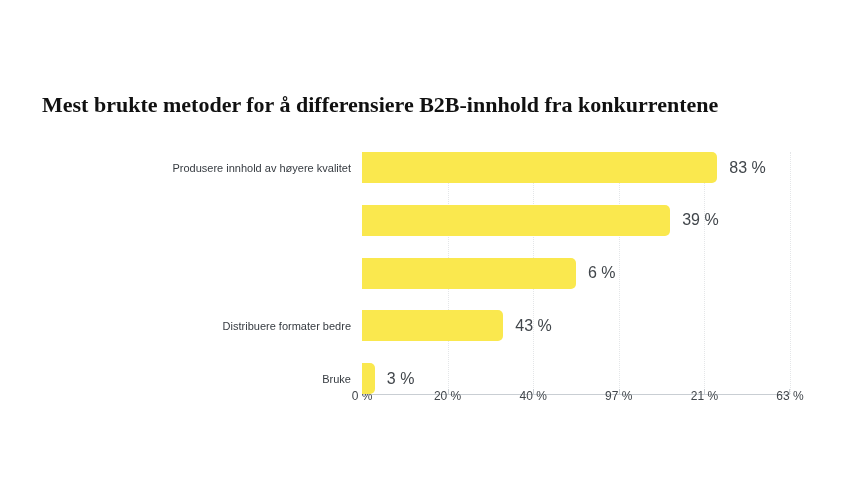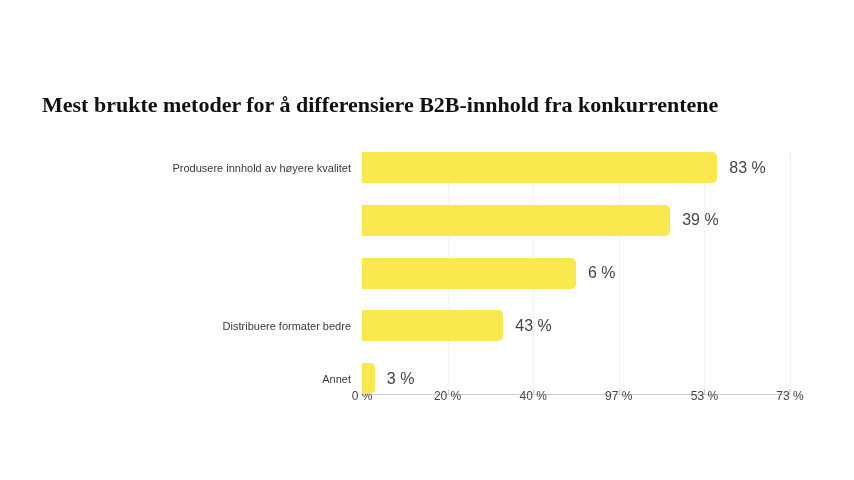--- a/index.html
+++ b/index.html
@@ -131,34 +131,34 @@
           <div class="row">
             <div class="bar" style="width: 50%;"></div>
             <span class="value-label">6 %</span>
           </div>
           <div class="row">
             <span class="cat-label">Distribuere formater bedre</span>
             <div class="bar" style="width: 33%;"></div>
             <span class="value-label">43 %</span>
           </div>
           <div class="row">
-            <span class="cat-label">Annet</span>
+            <span class="cat-label">Bruke</span>
             <div class="bar" style="width: 3%;"></div>
             <span class="value-label">3 %</span>
           </div>
         </div>
     <div class="axis-tick" style="left: 0%;"></div>
         <div class="axis-tick" style="left: 20%;"></div>
         <div class="axis-tick" style="left: 40%;"></div>
         <div class="axis-tick" style="left: 60%;"></div>
         <div class="axis-tick" style="left: 80%;"></div>
         <div class="axis-tick" style="left: calc(100% - 1px);"></div>
       </div>
     <div class="x-axis-labels">
         <span class="x-tick-label" style="left: 0%;">0 %</span>
         <span class="x-tick-label" style="left: 20%;">20 %</span>
         <span class="x-tick-label" style="left: 40%;">40 %</span>
         <span class="x-tick-label" style="left: 60%;">97 %</span>
-        <span class="x-tick-label" style="left: 80%;">53 %</span>
-        <span class="x-tick-label" style="left: 100%;">73 %</span>
+        <span class="x-tick-label" style="left: 80%;">21 %</span>
+        <span class="x-tick-label" style="left: 100%;">63 %</span>
       </div>
   </div>
 </div>
 
 </body></html>

